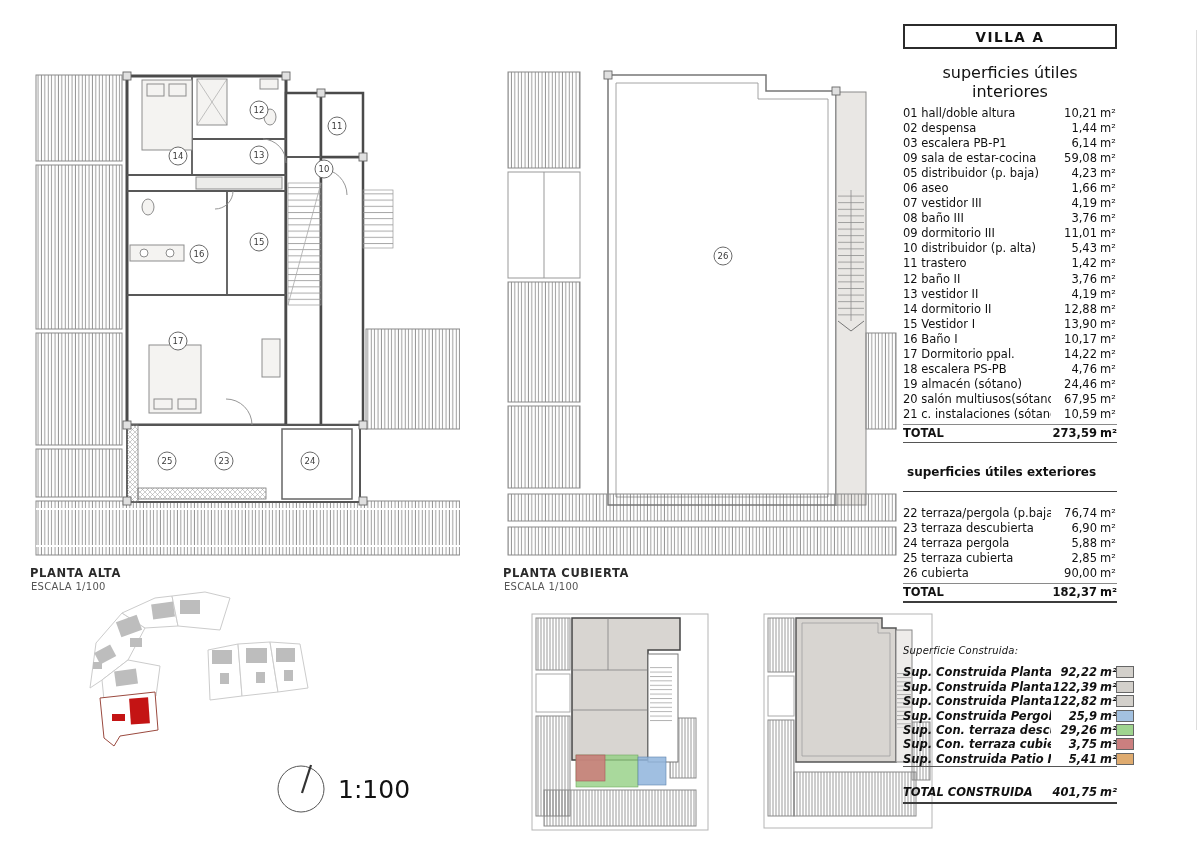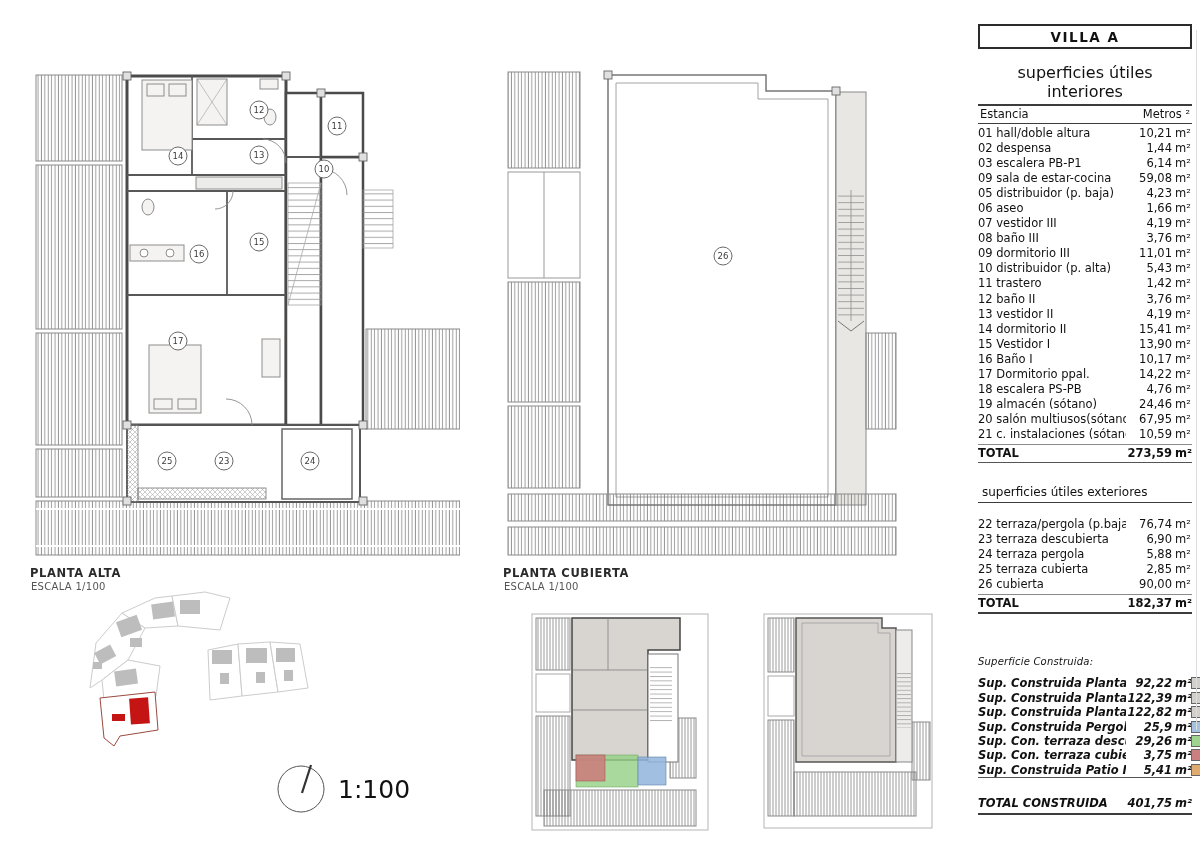--- a/index.html
+++ b/index.html
@@ -8,34 +8,34 @@
   svg{position:absolute;display:block;}
   svg text{font-family:"DejaVu Sans",sans-serif;}
   .rm circle{fill:#fff;stroke:#6a6a6a;stroke-width:1;}
   .rm text{font-size:8.5px;text-anchor:middle;fill:#3a3a3a;}
   .plan-label{position:absolute;font-size:11.5px;font-weight:bold;letter-spacing:.6px;color:#2a2a2a;}
   .plan-scale{position:absolute;font-size:10px;color:#555;letter-spacing:.3px;text-align:right;}
   #scale-text{position:absolute;left:338px;top:775px;font-size:25px;color:#111;}
   #page-edge{position:absolute;left:1196px;top:30px;width:1px;height:700px;background:#ddd;}
 
   
-  #panel{position:absolute;left:978px;top:24px;width:214px;font-size:11.5px;color:#111;}
+  #panel{position:absolute;left:903px;top:24px;width:214px;font-size:11.5px;color:#111;}
   .villa-box{border:2px solid #2b2b2b;height:21px;display:flex;align-items:center;justify-content:center;
              font-weight:bold;font-size:13.5px;letter-spacing:1.5px;margin-bottom:14px;}
   .sec-title{text-align:center;font-size:16px;margin-bottom:3px;}
   .thead{display:flex;justify-content:space-between;border-top:2px solid #3c3c3c;
          border-bottom:1.5px solid #3c3c3c;padding:1px 2px 2px;}
   .rows{padding-top:2px;}
   .t-row{display:flex;line-height:15.05px;white-space:nowrap;}
   .t-label{flex:1;overflow:hidden;}
   .t-val{width:46px;text-align:right;}
   .t-unit{width:17px;padding-left:3px;}
   .t-total{font-weight:bold;border-top:1px solid #8a8a8a;border-bottom:1.5px solid #555;
            margin-top:2px;padding:1px 0;}
-  .sec2-title{font-size:12px;border-bottom:1.5px solid #3c3c3c;padding:0 0 3px 4px;margin:22px 0 12px;}
+  .sec2-title{font-size:12px;border-bottom:1.5px solid #3c3c3c;padding:0 0 12px 4px;margin:22px 0 12px;font-weight:bold;}
   .t-total2{font-weight:bold;border-top:1px solid #8a8a8a;border-bottom:2px solid #3c3c3c;
             margin-top:2px;padding:1px 0;}
   #construida{margin-top:42px;font-style:italic;}
   .c-title{font-size:10px;margin-bottom:9px;letter-spacing:.2px;}
   .c-row{display:flex;line-height:14.4px;font-weight:bold;position:relative;white-space:nowrap;}
   .c-row .swatch{position:absolute;right:-17px;top:1px;width:18px;height:12px;border:1px solid #666;box-sizing:border-box;}
   .c-sep{border-bottom:1.5px solid #555;}
   .c-total{font-weight:bold;display:flex;border-bottom:2px solid #3c3c3c;padding:2px 0;line-height:15px;margin-top:16px;}
 </style>
 </head>
@@ -318,24 +318,20 @@
   <rect x="137" y="62" width="14" height="56" fill="url(#hlT)"></rect>
 </svg>
 
 <div id="panel">
   <div class="villa-box">
     <span>VILLA A</span>
   </div>
 
   <div>
     <div class="sec-title">superficies útiles interiores</div>
-    <div class="thead">
-      <span>Estancia</span>
-      <span>Metros ²</span>
-    </div>
     <div class="rows">
       <div class="t-row">
           <span class="t-label">01 hall/doble altura</span>
           <span class="t-val">10,21</span>
           <span class="t-unit">m²</span>
         </div>
       <div class="t-row">
           <span class="t-label">02 despensa</span>
           <span class="t-val">1,44</span>
           <span class="t-unit">m²</span>
@@ -390,21 +386,21 @@
           <span class="t-val">3,76</span>
           <span class="t-unit">m²</span>
         </div>
       <div class="t-row">
           <span class="t-label">13 vestidor II</span>
           <span class="t-val">4,19</span>
           <span class="t-unit">m²</span>
         </div>
       <div class="t-row">
           <span class="t-label">14 dormitorio II</span>
-          <span class="t-val">15,41</span>
+          <span class="t-val">12,88</span>
           <span class="t-unit">m²</span>
         </div>
       <div class="t-row">
           <span class="t-label">15 Vestidor I</span>
           <span class="t-val">13,90</span>
           <span class="t-unit">m²</span>
         </div>
       <div class="t-row">
           <span class="t-label">16 Baño I</span>
           <span class="t-val">10,17</span>

